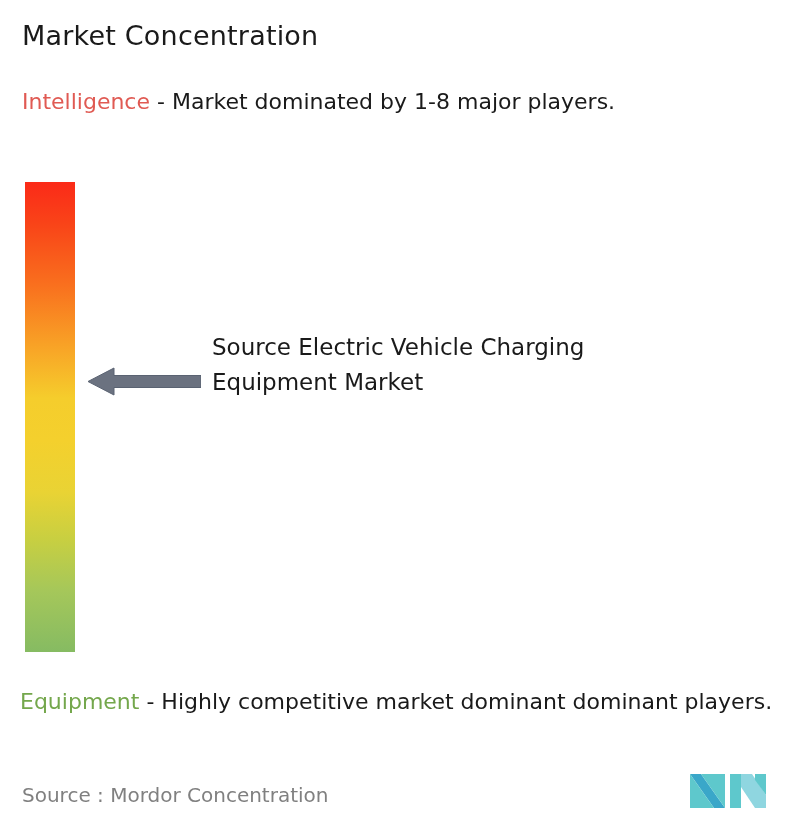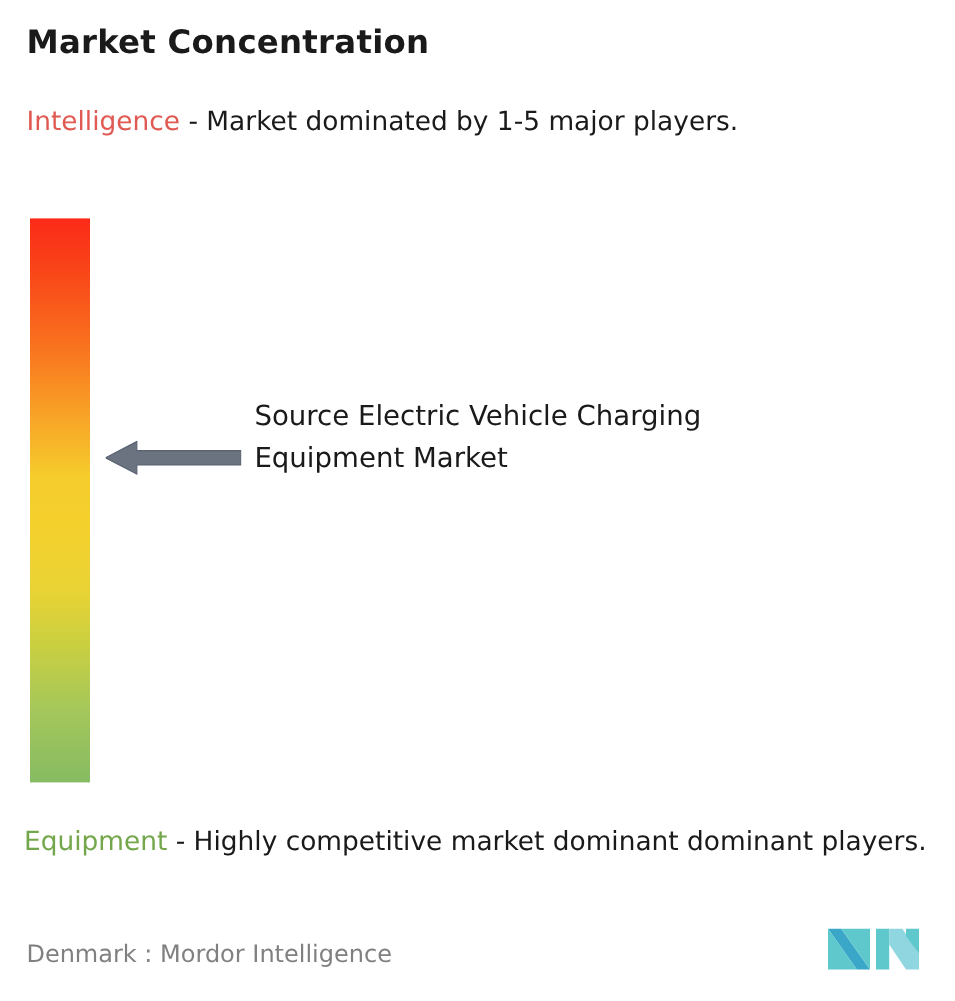--- a/index.html
+++ b/index.html
@@ -18,21 +18,21 @@
   }
 
   
   #page-title {
     position: absolute;
     left: 22px;
     top: 19px;
     font-size: 27px;
     line-height: 34px;
     color: #1a1a1a;
-    font-weight: 700;
+    font-weight: 400;
     letter-spacing: 0.2px;
     white-space: nowrap;
   }
 
   
   #legend-consolidated {
     position: absolute;
     left: 22px;
     top: 86px;
     width: 740px;
@@ -122,38 +122,38 @@
     width: 76px;
     height: 46px;
   }
 </style>
 </head>
 <body>
 
 <div id="page-title">Market Concentration</div>
 
 <div id="legend-consolidated">
-  <span class="kw">Intelligence</span><span class="kw-gap"></span><span>- Market dominated by 1-5 major players.</span>
+  <span class="kw">Intelligence</span><span class="kw-gap"></span><span>- Market dominated by 1-8 major players.</span>
 </div>
 
 <div id="scale-bar"></div>
 
 <div id="market-pointer">
   <svg width="113" height="29" viewBox="0 0 113 29" xmlns="http://www.w3.org/2000/svg">
     <polygon points="0,14.5 26,1 26,8.5 113,8.5 113,20.5 26,20.5 26,28" fill="#6b7280" stroke="#5a6372" stroke-width="1"></polygon>
   </svg>
 </div>
 
 <div id="market-label">Source Electric Vehicle Charging Equipment Market</div>
 
 <div id="legend-fragmented">
   <span class="kw">Equipment</span><span class="kw-gap"></span><span>- Highly competitive market dominant dominant players.</span>
 </div>
 
-<div id="source-line">Denmark :  Mordor Intelligence</div>
+<div id="source-line">Source :  Mordor Concentration</div>
 
 <div id="brand-logo">
   <svg width="76" height="46" viewBox="0 0 76 46" xmlns="http://www.w3.org/2000/svg">
 
     <polygon points="0,6 11,6 35,40 24,40" fill="#3aa7c9"></polygon>
 
     <polygon points="0,6 0,40 24,40" fill="#5ec8cc"></polygon>
 
     <polygon points="35,40 11,6 35,6" fill="#5ec8cc"></polygon>
 

